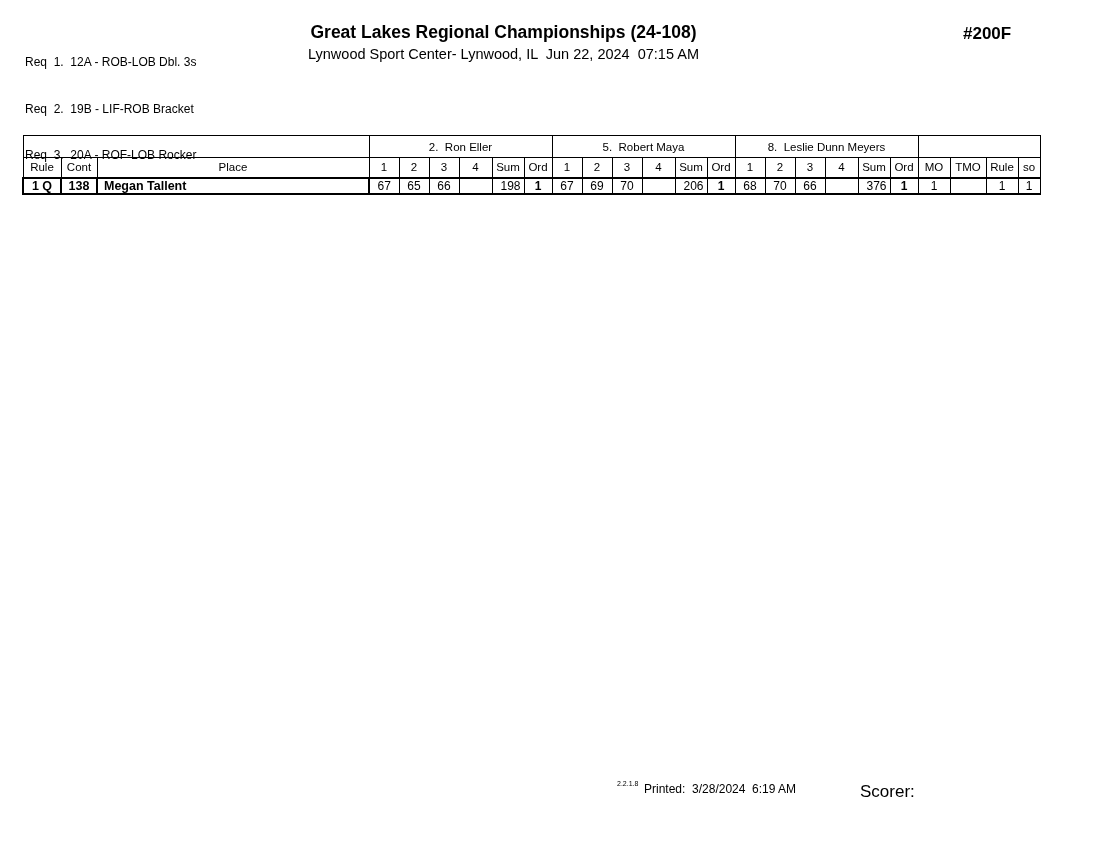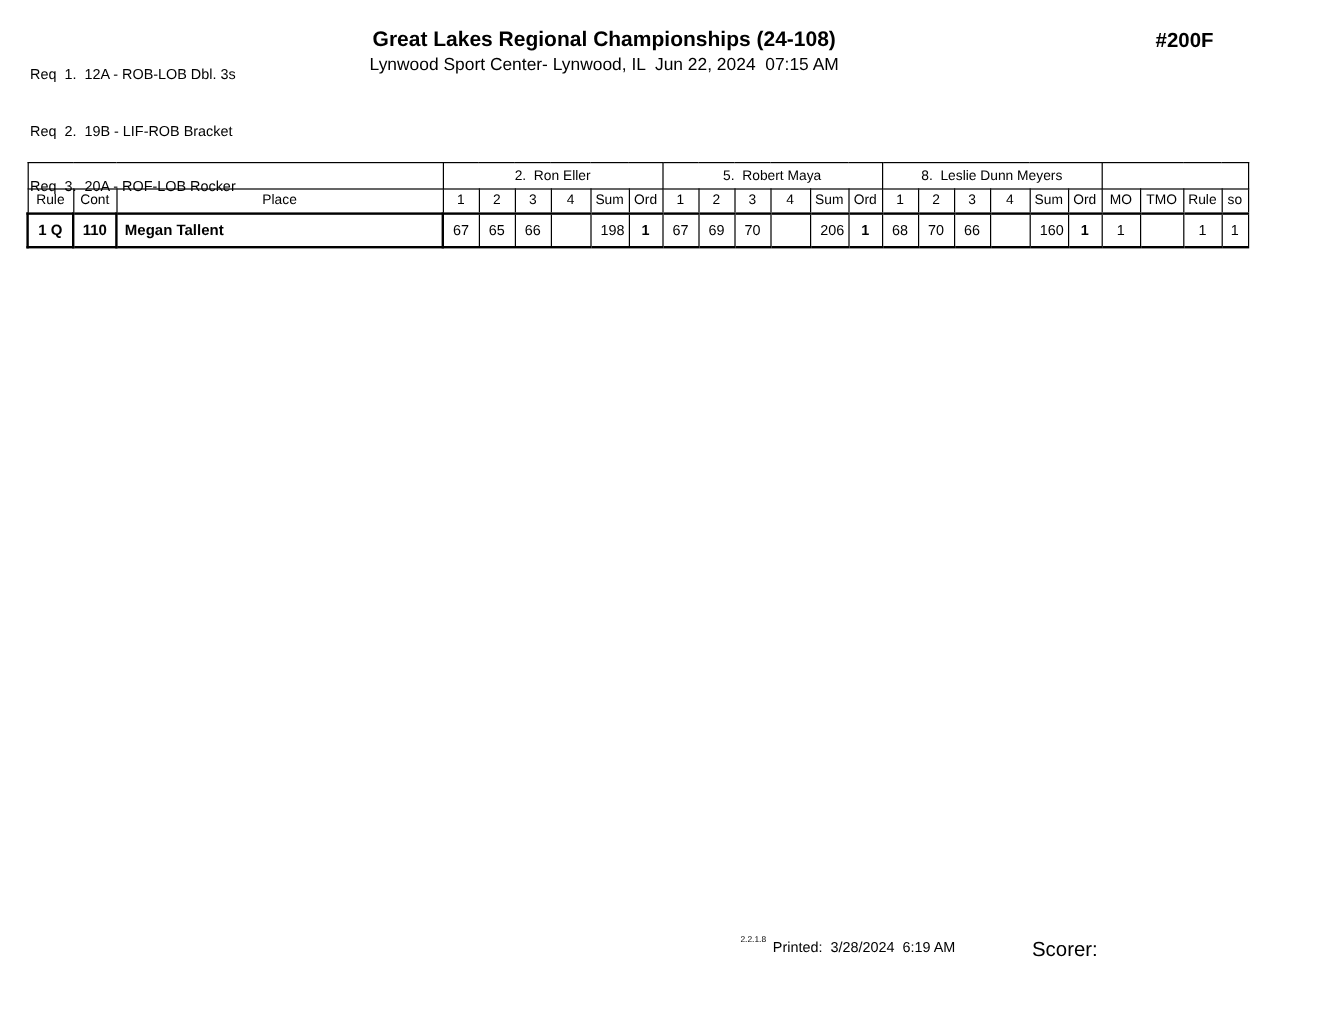--- a/index.html
+++ b/index.html
@@ -69,21 +69,21 @@
     padding-left: 4px;
     font-size: 11px;
   }
   tr.head-row td { height: 20px; }
   td.name-h { text-align: left; padding-left: 5px; }
   td.ord {
     border-left: 3px solid #000;
     border-right: 3px solid #000;
   }
   tr.data-row td {
-    height: 28px;
+    height: 16px;
     border-top: 2px solid #000;
     border-bottom: 2px solid #000;
     font-size: 12px;
   }
   tr.data-row td.place-c,
   tr.data-row td.cont-c {
     border-left: 2px solid #000;
     border-right: 2px solid #000;
     font-weight: bold;
     font-size: 12.5px;
@@ -202,42 +202,42 @@
       <td>Sum</td>
       <td class="ord">Ord</td>
 
       <td>MO</td>
       <td>TMO</td>
       <td>Rule</td>
       <td>so</td>
     </tr>
     <tr class="data-row">
       <td class="place-c">1 Q</td>
-      <td class="cont-c">110</td>
+      <td class="cont-c">138</td>
       <td class="name-c">Megan Tallent</td>
 
       <td>67</td>
       <td>65</td>
       <td>66</td>
       <td></td>
       <td class="sum-c">198</td>
       <td class="ord">1</td>
 
       <td>67</td>
       <td>69</td>
       <td>70</td>
       <td></td>
       <td class="sum-c">206</td>
       <td class="ord">1</td>
 
       <td>68</td>
       <td>70</td>
       <td>66</td>
       <td></td>
-      <td class="sum-c">160</td>
+      <td class="sum-c">376</td>
       <td class="ord">1</td>
 
       <td>1</td>
       <td></td>
       <td>1</td>
       <td>1</td>
     </tr>
   </tbody>
     </table>
 

